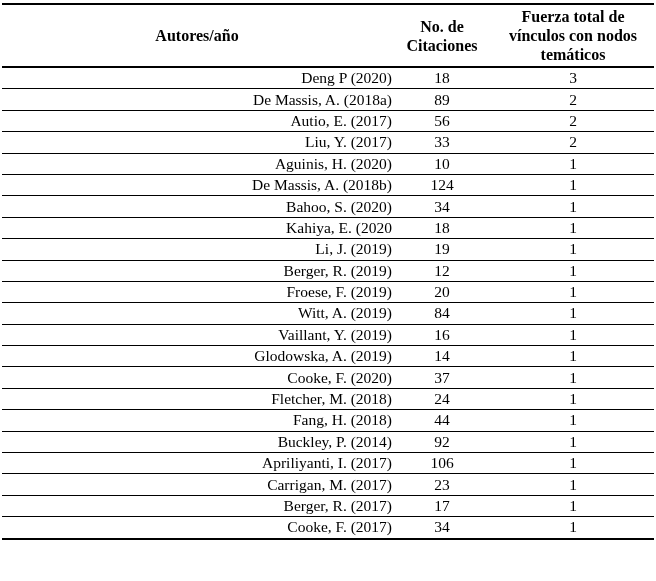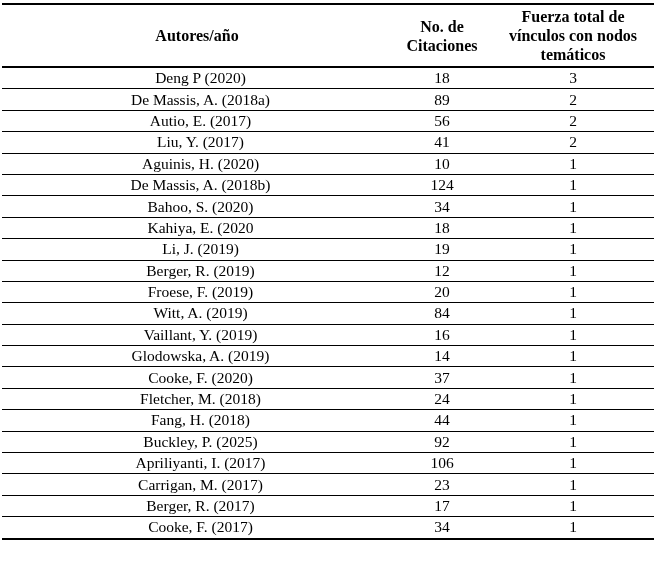--- a/index.html
+++ b/index.html
@@ -41,21 +41,21 @@
     font-size: 15.5px;
     line-height: 20px;
     height: 20.4px;
     padding: 0;
     border-bottom: 1px solid #000000;
     vertical-align: middle;
     white-space: nowrap;
     overflow: hidden;
   }
   tbody td.author {
-    text-align: center;
+    text-align: right;
     padding-left: 7px;
   }
   tbody td.num {
     text-align: center;
   }
 </style>
 </head>
 <body>
 
 <div class="table-wrap">
@@ -83,21 +83,21 @@
           <td class="num">89</td>
           <td class="num">2</td>
         </tr>
         <tr>
           <td class="author">Autio, E. (2017)</td>
           <td class="num">56</td>
           <td class="num">2</td>
         </tr>
         <tr>
           <td class="author">Liu, Y. (2017)</td>
-          <td class="num">41</td>
+          <td class="num">33</td>
           <td class="num">2</td>
         </tr>
         <tr>
           <td class="author">Aguinis, H. (2020)</td>
           <td class="num">10</td>
           <td class="num">1</td>
         </tr>
         <tr>
           <td class="author">De Massis, A. (2018b)</td>
           <td class="num">124</td>
@@ -152,21 +152,21 @@
           <td class="author">Fletcher, M. (2018)</td>
           <td class="num">24</td>
           <td class="num">1</td>
         </tr>
         <tr>
           <td class="author">Fang, H. (2018)</td>
           <td class="num">44</td>
           <td class="num">1</td>
         </tr>
         <tr>
-          <td class="author">Buckley, P. (2025)</td>
+          <td class="author">Buckley, P. (2014)</td>
           <td class="num">92</td>
           <td class="num">1</td>
         </tr>
         <tr>
           <td class="author">Apriliyanti, I. (2017)</td>
           <td class="num">106</td>
           <td class="num">1</td>
         </tr>
         <tr>
           <td class="author">Carrigan, M. (2017)</td>

